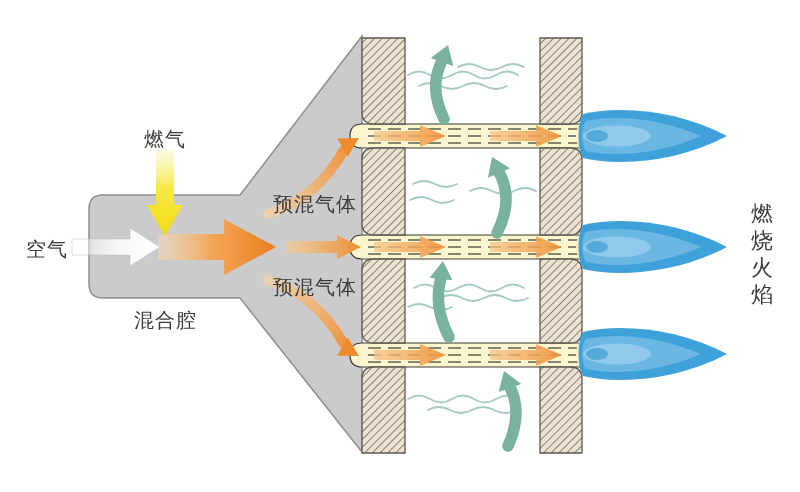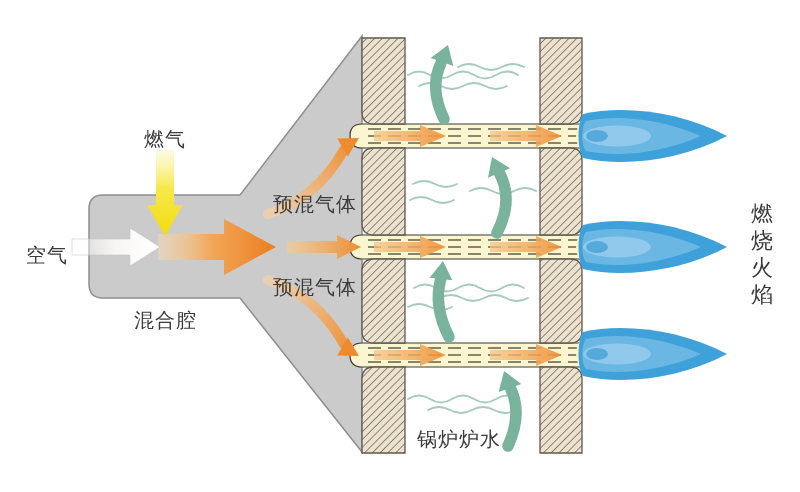--- a/index.html
+++ b/index.html
@@ -5,21 +5,21 @@
   html,body{margin:0;padding:0;background:#ffffff;}
   .stage{
     position:relative;width:800px;height:492px;background:#ffffff;overflow:hidden;
     font-family:"Liberation Sans","DejaVu Sans",sans-serif;
   }
   .stage svg{position:absolute;left:0;top:0;}
   .lbl{
     position:absolute;color:#3b3b3b;font-size:20px;line-height:1.1;
     white-space:nowrap;letter-spacing:1px;
   }
-  .lbl-air{left:26px;top:244px;}
+  .lbl-air{left:26px;top:238px;}
   .lbl-gas{left:144px;top:128px;}
   .lbl-chamber{left:134px;top:309px;text-align:right;}
   .lbl-premix-upper{left:273px;top:193px;}
   .lbl-premix-lower{left:273px;top:276px;}
   .lbl-water{left:417px;top:428px;}
   .lbl-flame{
     left:749px;top:200px;width:26px;font-size:22px;line-height:27px;
     white-space:normal;word-break:break-all;letter-spacing:0;text-align:center;
   }
 </style>
@@ -172,16 +172,15 @@
       <ellipse cx="597" cy="354" rx="11" ry="6" fill="#55aadc"></ellipse>
     </g>
   </g>
 </svg>
 
 <div class="lbl lbl-gas">燃气</div>
 <div class="lbl lbl-air">空气</div>
 <div class="lbl lbl-chamber">混合腔</div>
 <div class="lbl lbl-premix-upper">预混气体</div>
 <div class="lbl lbl-premix-lower">预混气体</div>
-<div class="lbl lbl-water">锅炉炉水</div>
 <div class="lbl lbl-flame">燃烧火焰</div>
 
 </div>
 
 </body></html>

